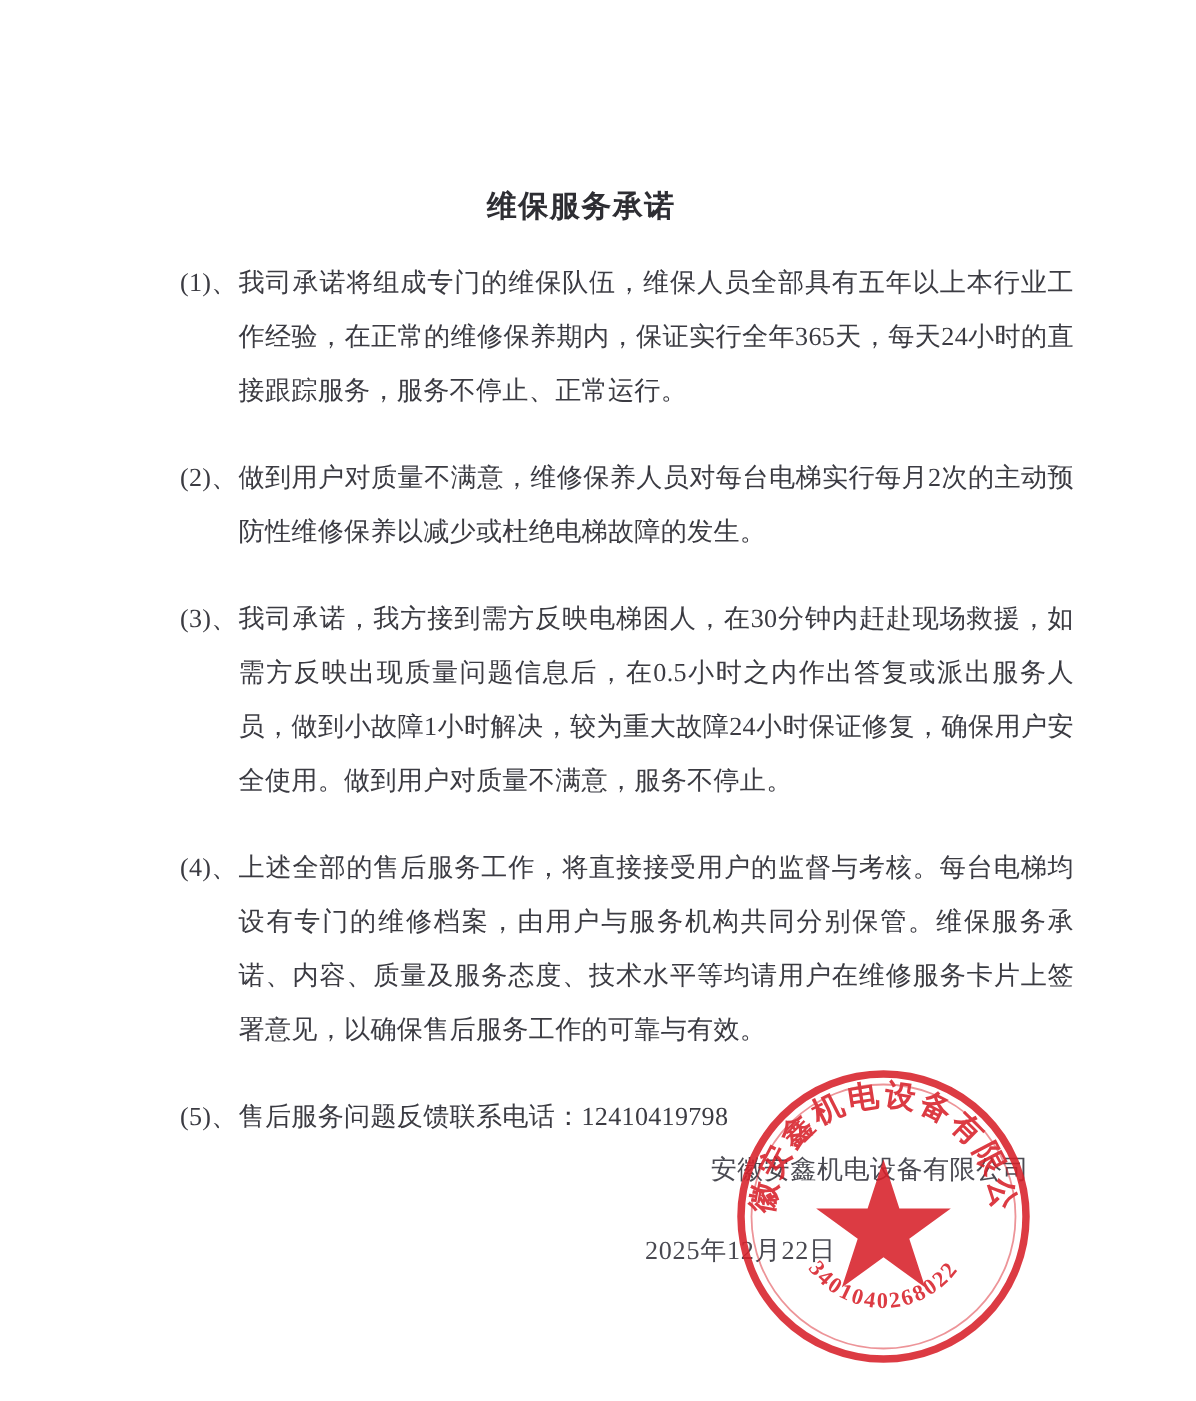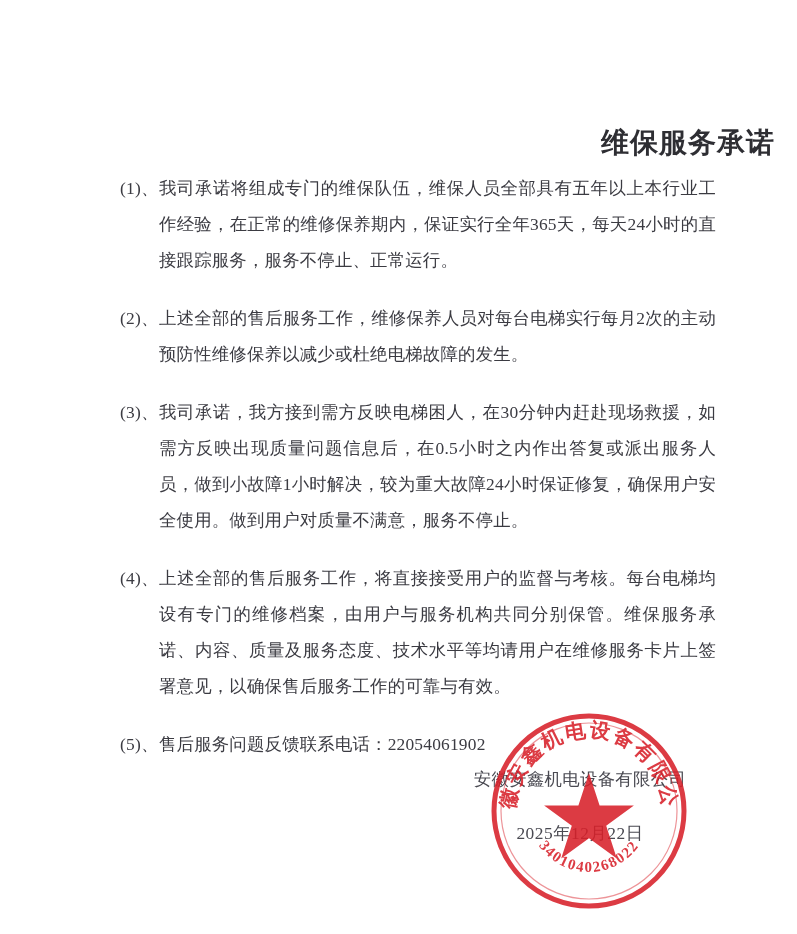--- a/index.html
+++ b/index.html
@@ -18,22 +18,22 @@
     overflow: hidden;
     margin: 0 auto;
   }
 
   
   .doc-title {
     position: absolute;
     left: 0;
     top: 124px;
     width: 775px;
-    text-align: right;
-    font-size: 28px;
+    text-align: center;
+    font-size: 20px;
     font-weight: bold;
     letter-spacing: 1px;
     color: #2e2e33;
     font-family: "Liberation Serif", "DejaVu Serif", serif;
   }
 
   
   .clauses {
     position: absolute;
     left: 120px;
@@ -81,21 +81,21 @@
     line-height: 34px;
     color: #4a4a52;
     text-align: center;
     white-space: nowrap;
     letter-spacing: 0.3px;
   }
   .sign-date {
     font-size: 17.4px;
     line-height: 34px;
     color: #4a4a52;
-    text-align: center;
+    text-align: left;
     white-space: nowrap;
     letter-spacing: 0.5px;
     margin-top: 20px;
   }
 
   
   .seal {
     position: absolute;
     left: 489px;
     top: 711px;
@@ -119,36 +119,36 @@
 
   <div class="clauses">
 
     <div class="clause">
       <span class="clause-marker">(1)、</span>
       <span class="clause-text">我司承诺将组成专门的维保队伍，维保人员全部具有五年以上本行业工作经验，在正常的维修保养期内，保证实行全年365天，每天24小时的直接跟踪服务，服务不停止、正常运行。</span>
     </div>
 
     <div class="clause">
       <span class="clause-marker">(2)、</span>
-      <span class="clause-text">上述全部的售后服务工作，维修保养人员对每台电梯实行每月2次的主动预防性维修保养以减少或杜绝电梯故障的发生。</span>
+      <span class="clause-text">做到用户对质量不满意，维修保养人员对每台电梯实行每月2次的主动预防性维修保养以减少或杜绝电梯故障的发生。</span>
     </div>
 
     <div class="clause">
       <span class="clause-marker">(3)、</span>
       <span class="clause-text">我司承诺，我方接到需方反映电梯困人，在30分钟内赶赴现场救援，如需方反映出现质量问题信息后，在0.5小时之内作出答复或派出服务人员，做到小故障1小时解决，较为重大故障24小时保证修复，确保用户安全使用。做到用户对质量不满意，服务不停止。</span>
     </div>
 
     <div class="clause">
       <span class="clause-marker">(4)、</span>
       <span class="clause-text">上述全部的售后服务工作，将直接接受用户的监督与考核。每台电梯均设有专门的维修档案，由用户与服务机构共同分别保管。维保服务承诺、内容、质量及服务态度、技术水平等均请用户在维修服务卡片上签署意见，以确保售后服务工作的可靠与有效。</span>
     </div>
 
     <div class="clause">
       <span class="clause-marker">(5)、</span>
-      <span class="clause-text">售后服务问题反馈联系电话：22054061902</span>
+      <span class="clause-text">售后服务问题反馈联系电话：12410419798</span>
     </div>
 
   </div>
 
   <div class="signature">
     <div class="sign-company">安徽安鑫机电设备有限公司</div>
     <div class="sign-date">2025年12月22日</div>
   </div>
 
   <div class="seal">

